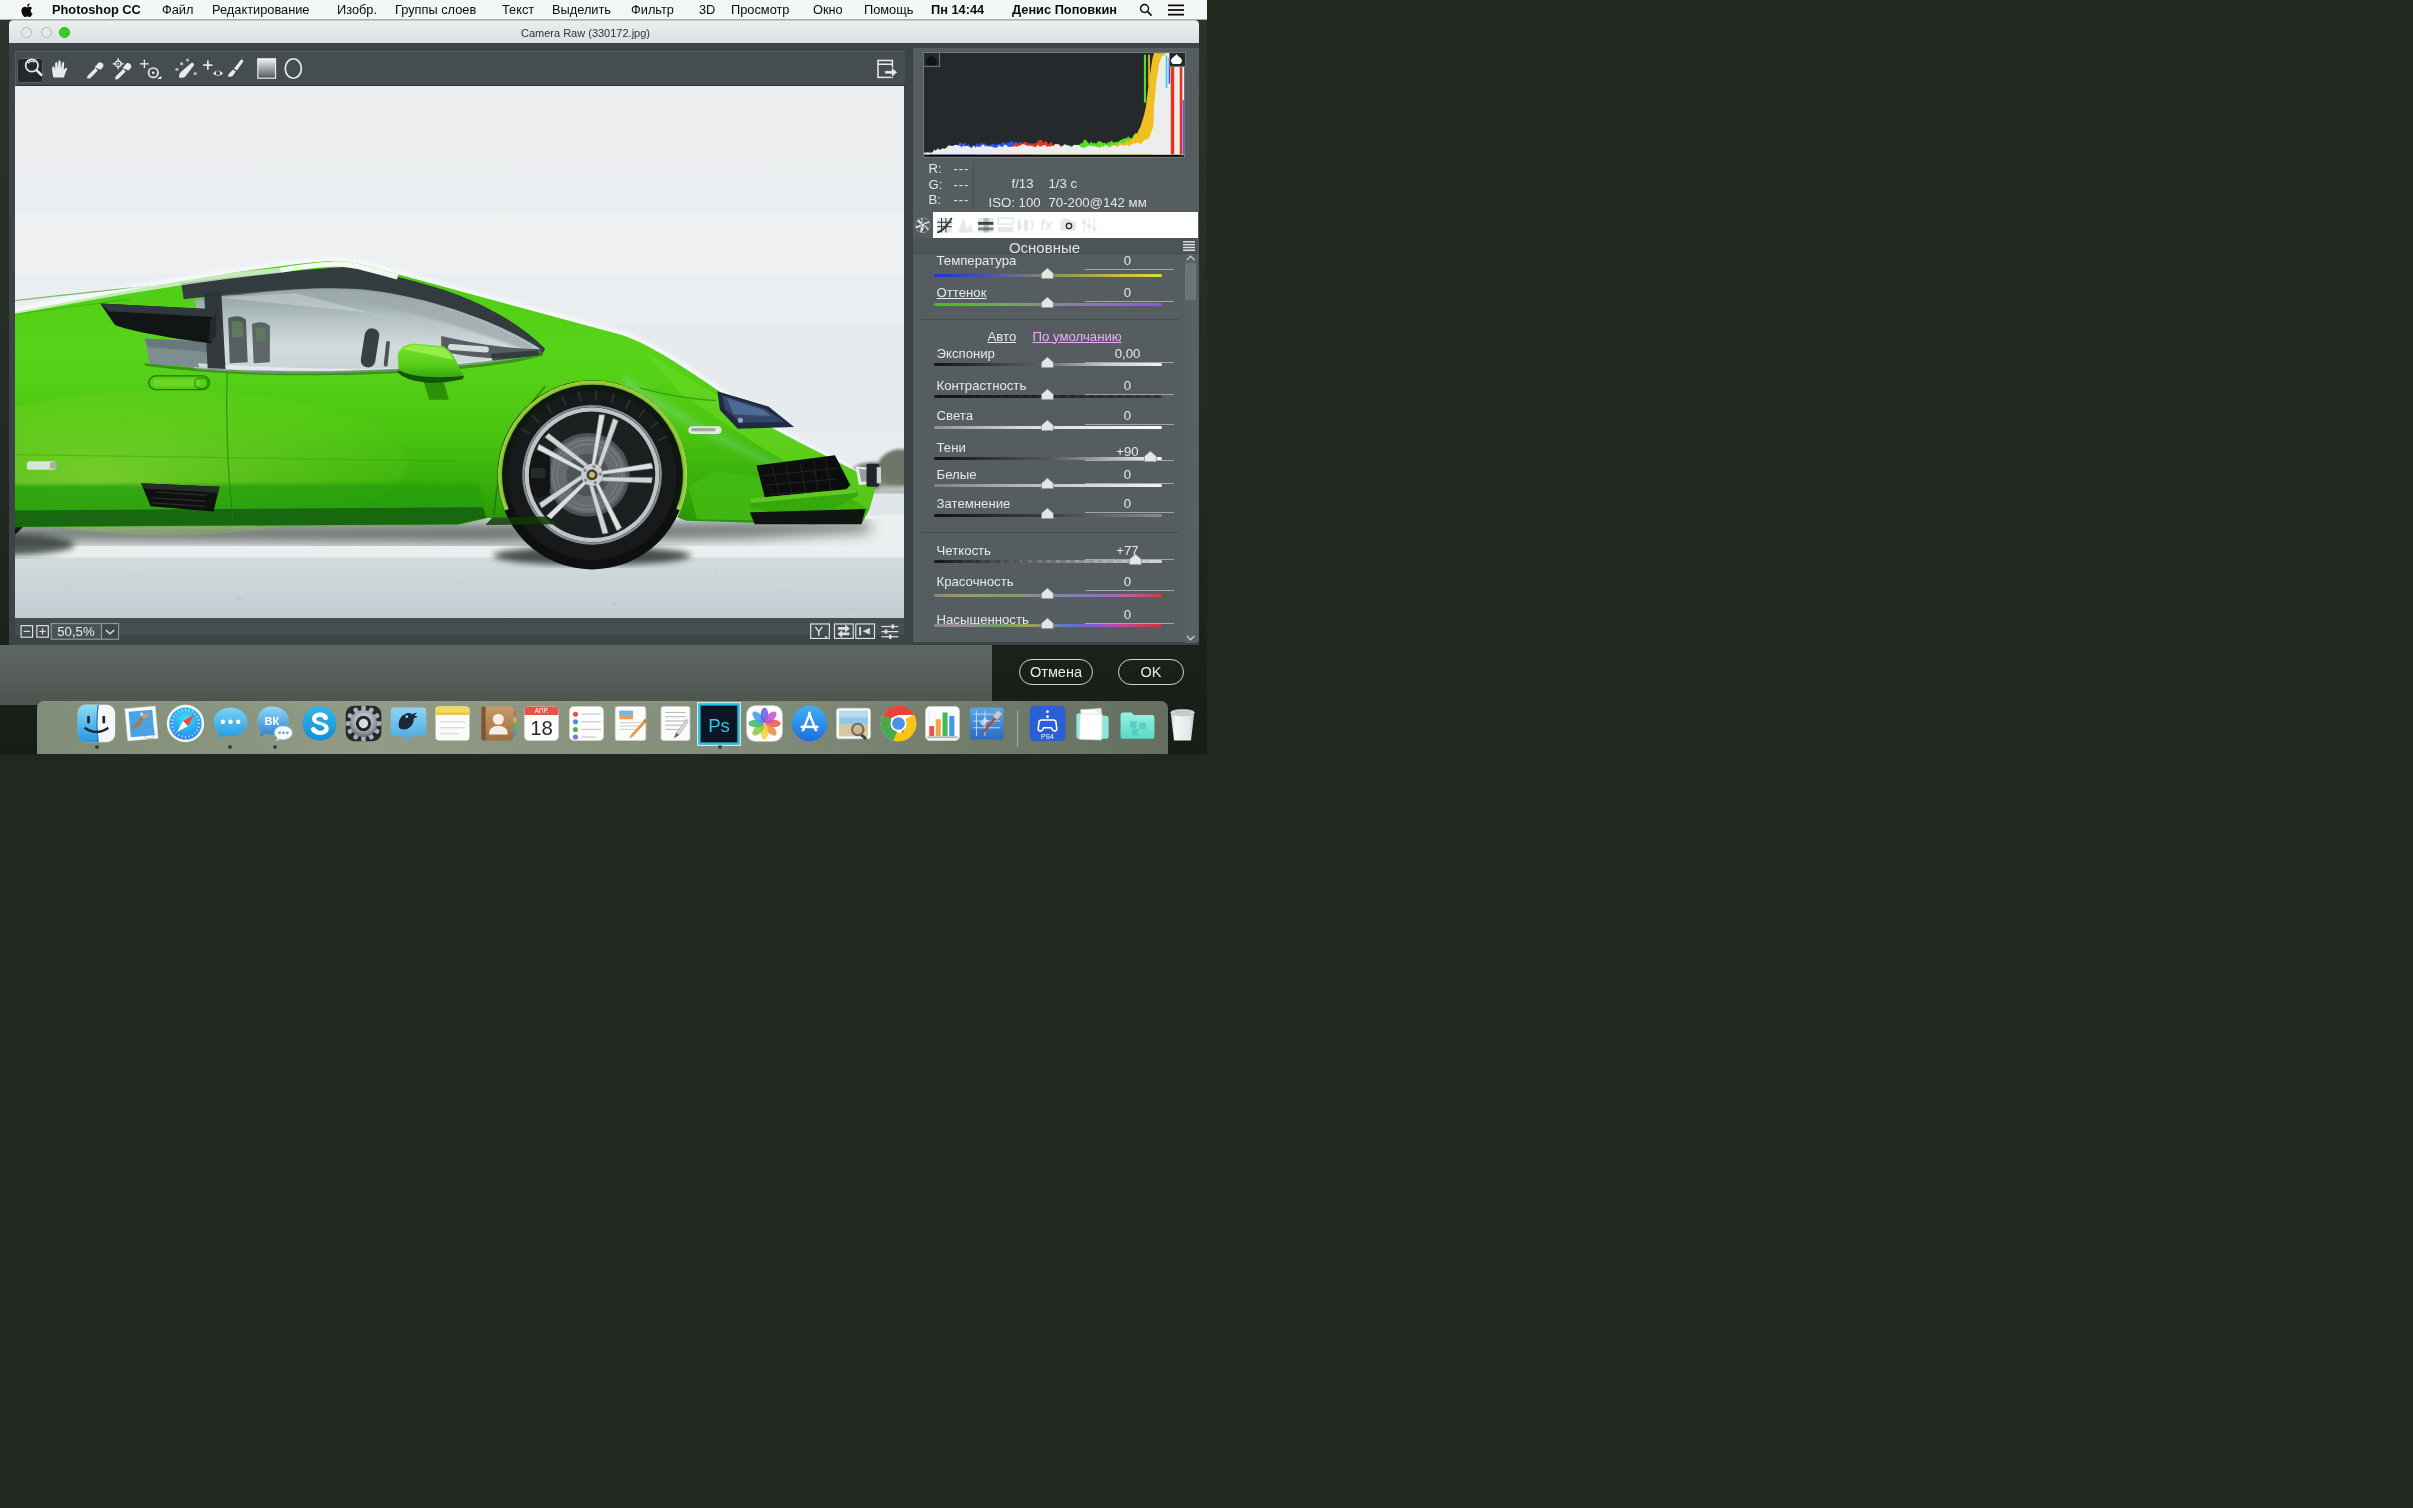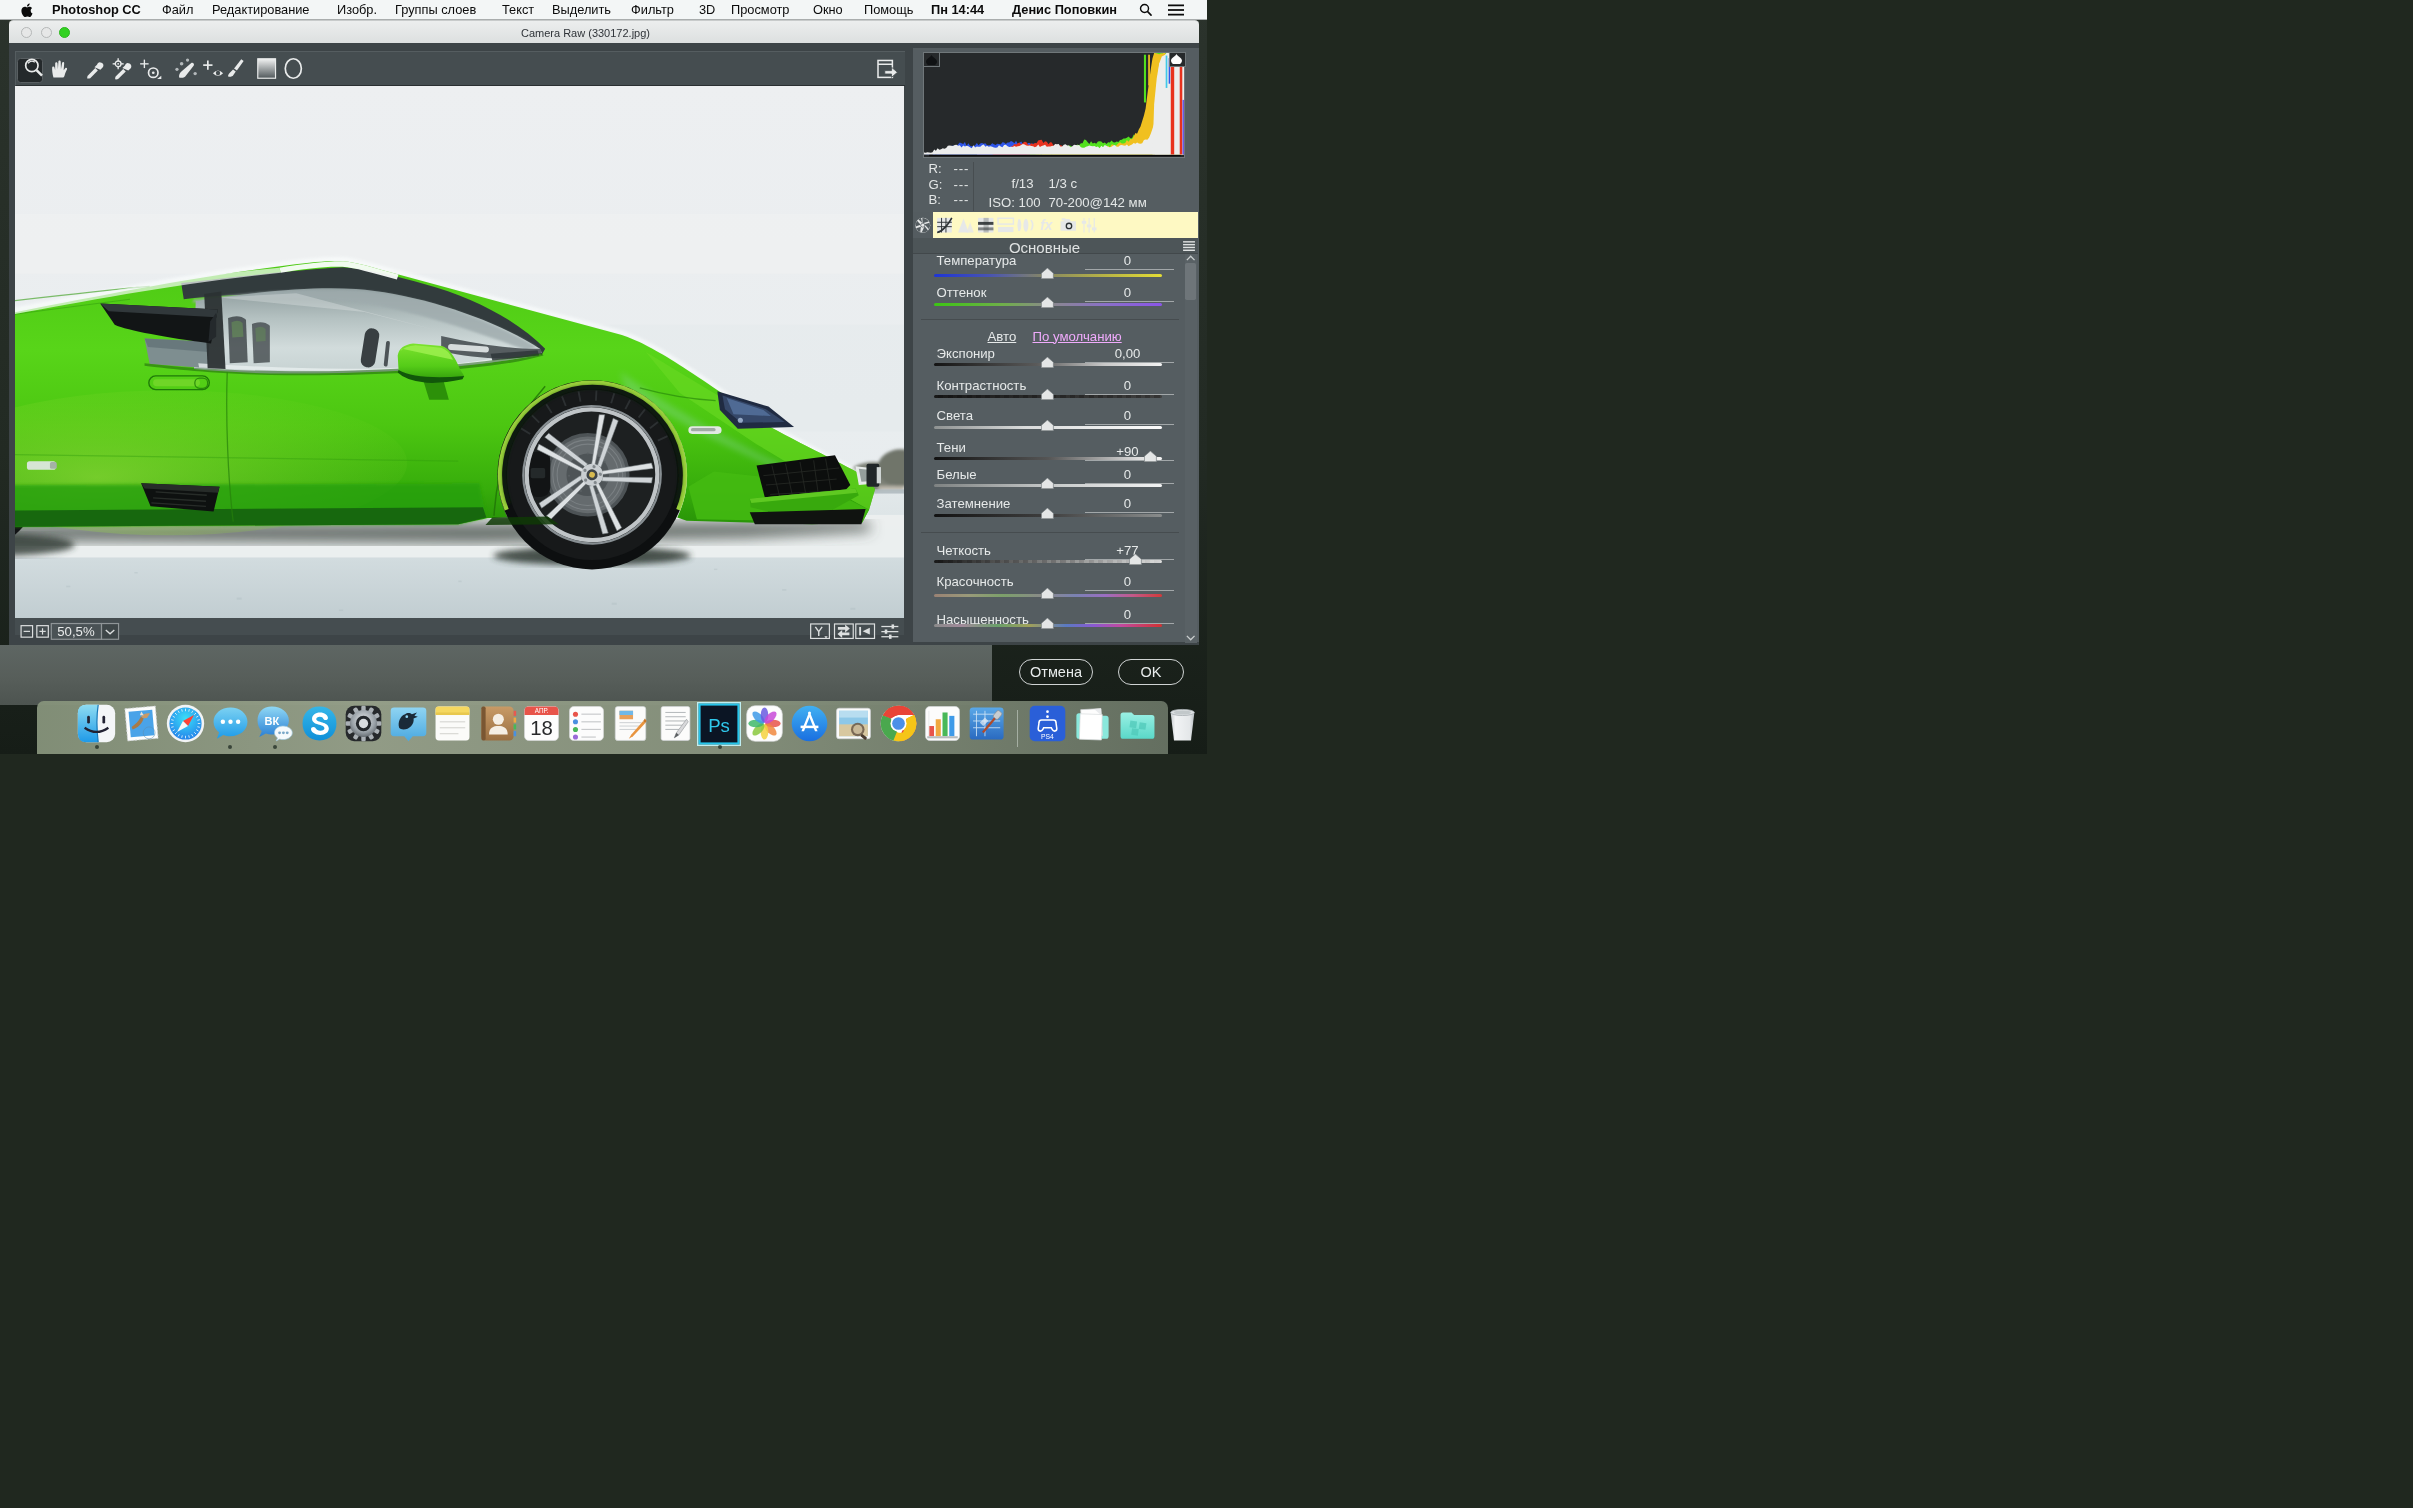--- a/index.html
+++ b/index.html
@@ -25,21 +25,21 @@
 #toolbar { left:6.8px; top:7.7px; width:1176px; height:35px; background:#454d50;
   border:0.9px solid #555d60; border-bottom:0.9px solid #2a2f31; }
 
 #canvas { left:6.8px; top:43px; width:889px; height:533px; background:#edf0f1; overflow:hidden; }
 
 #statusbar { left:6.8px; top:575px; width:889px; height:17px; background:#454d50; color:#e8eaea; }
 
 #rpanel { left:896px; top:4.7px; width:294px; height:594px; background:#555d61; }
 #rpanel .sep { position:absolute; left:0; top:0; width:8.5px; height:594px; background:#3d4447; }
 .rgbrow { position:absolute; font-size:13.2px; color:#e3e6e6; }
-#tabrow { position:absolute; left:8.5px; top:164px; width:285px; height:26.4px; background:#fef9c3;text-align:center; }
+#tabrow { position:absolute; left:8.5px; top:164px; width:285px; height:26.4px; background:#ffffff;text-align:center; }
 #osn { position:absolute; left:8.5px; top:190px; width:285px; height:16px; background:#4d5558;
   border-bottom:0.9px solid #42484b; color:#dfe2e2; font-size:15px; text-align:center; }
 .slabel { position:absolute; font-size:13.2px; color:#e6e9e9; left:32px; }
 .sval { position:absolute; font-size:13.2px; color:#e6e9e9; width:68px; text-align:center; left:189px; }
 .sval:after { content:""; position:absolute; left:-8.5px; right:-12px; bottom:-2.6px; border-bottom:0.9px solid #a2a7a9; }
 .track { position:absolute; left:29px; width:228px; height:3.4px; border-radius:1.7px; }
 .handle { position:absolute; top:-6px; width:12.8px; height:11px; margin-left:-6.4px; }
 .handle svg { display:block; }
 .divline { position:absolute; left:16px; width:258px; border-top:0.9px solid #464c4f; }
 #scrollcol { position:absolute; left:280px; top:206px; width:12.4px; height:389px; background:#596165; }
@@ -601,21 +601,21 @@
 
     <span class="slabel" style="top:205px;">Температура</span>
       <span class="sval" style="top:205px;">0</span>
     <div class="track" style="top:226px;background:linear-gradient(90deg,#1e35d6 0%,#4a55b0 25%,#8a8a60 50%,#b8b345 75%,#e3dc35 100%);">
         <div class="handle" style="left:50%">
           <svg width="12.8" height="11" viewBox="0 0 15 13">
             <path d="M7.5 0 L14.6 6.2 14.6 12.6 0.4 12.6 0.4 6.2z" fill="#e4e6e6" stroke="#73797c" stroke-width="0.8"></path>
           </svg>
         </div>
       </div>
-    <span class="slabel" style="top:237px;">Оттенок</span>
+    <span class="slabel" style="top:237px;text-decoration:underline;">Оттенок</span>
       <span class="sval" style="top:237px;">0</span>
     <div class="track" style="top:255px;background:linear-gradient(90deg,#3cc513 0%,#6faf4a 30%,#8a8a8a 50%,#8a70c8 75%,#8a55e8 100%);">
         <div class="handle" style="left:50%">
           <svg width="12.8" height="11" viewBox="0 0 15 13">
             <path d="M7.5 0 L14.6 6.2 14.6 12.6 0.4 12.6 0.4 6.2z" fill="#e4e6e6" stroke="#73797c" stroke-width="0.8"></path>
           </svg>
         </div>
       </div>
     <div class="divline" style="top:271px;"></div>
     <span class="abs" style="left:83px;top:281px;font-size:13.2px;color:#e6e9e9;text-decoration:underline;">Авто</span>

